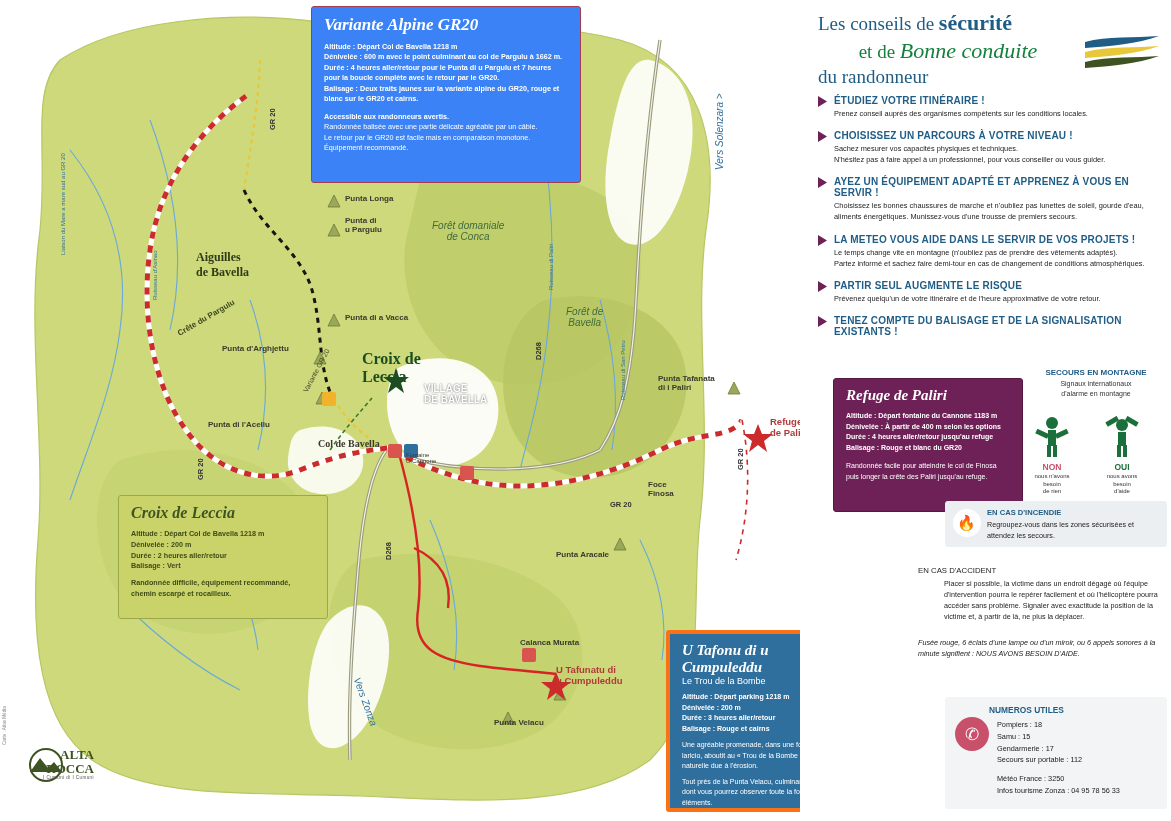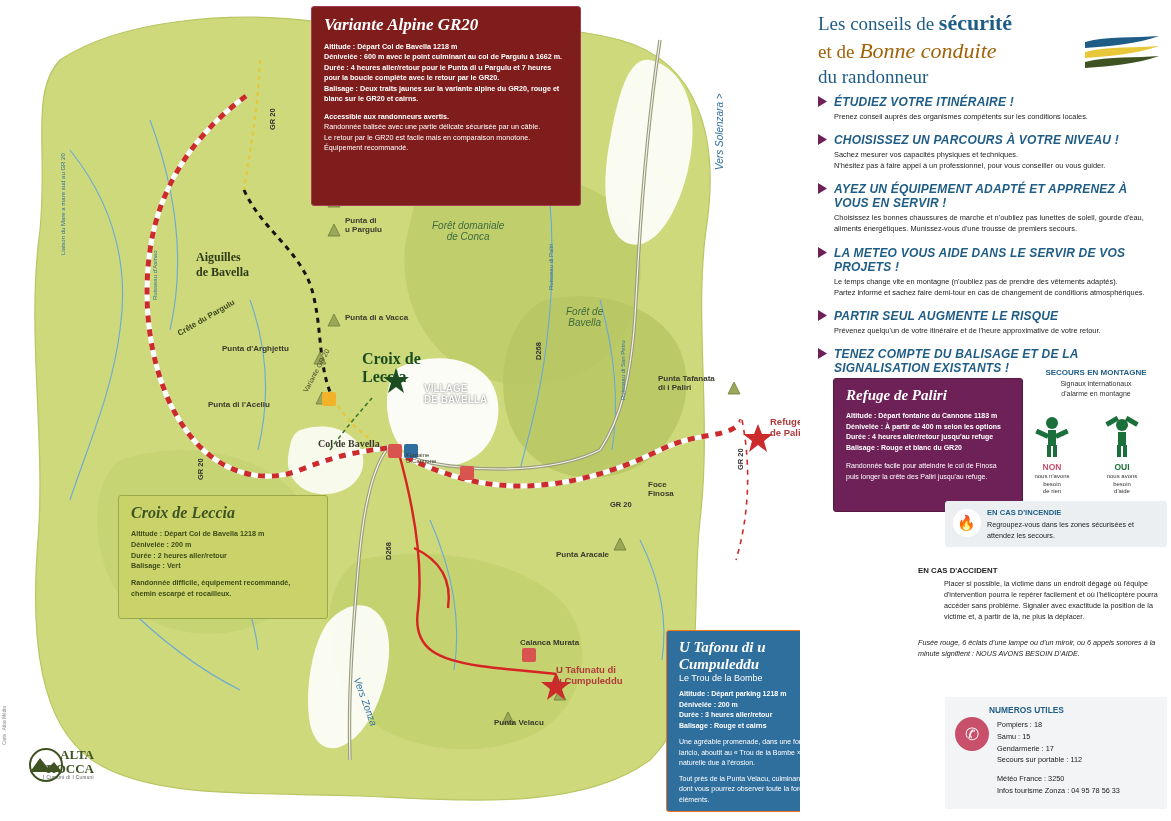--- a/index.html
+++ b/index.html
@@ -15,22 +15,22 @@
   
   .map-area{position:absolute;left:0;top:0;width:800px;height:821px;background:#ffffff;overflow:hidden;}
   .map-area svg{position:absolute;left:0;top:0;}
 
   
   .card{position:absolute;border-radius:3px;box-sizing:border-box;}
   .card .card-title{font-style:italic;font-weight:bold;}
 
   
   .c-alpine{
-    left:311px;top:6px;width:270px;height:200px;
-    background:#7f1d1d;color:#ffffff;padding:8px 12px;
+    left:311px;top:6px;width:270px;height:177px;
+    background:#3b82f6;color:#ffffff;padding:8px 12px;
     border:1px solid #a33c53;
   }
   .c-alpine .card-title{font-size:17px;margin:0 0 7px 0;font-family:"Liberation Serif",serif;}
   .c-alpine .ln{font-size:7.2px;line-height:1.45;}
   .c-alpine b{font-weight:bold;}
   .c-alpine .gap{height:7px;}
 
   
   .c-leccia{
     left:118px;top:495px;width:210px;height:124px;
@@ -46,56 +46,56 @@
     background:#6e2157;color:#ffffff;padding:8px 12px;
     border:1px solid #561843;
   }
   .c-paliri .card-title{font-size:15px;margin:0 0 7px 0;font-family:"Liberation Serif",serif;}
   .c-paliri .ln{font-size:7px;line-height:1.5;}
 
   
   .c-tafonu{
     left:666px;top:630px;width:194px;height:182px;
     background:#2f6f9e;color:#ffffff;padding:8px 12px;
-    border:1px solid #f97316;
+    border:4px solid #f97316;
   }
   .c-tafonu .card-title{font-size:15px;margin:0;font-family:"Liberation Serif",serif;}
   .c-tafonu .card-sub{font-size:9px;margin:0 0 6px 0;}
   .c-tafonu .ln{font-size:7px;line-height:1.5;}
 
   
   .right{position:absolute;left:800px;top:0;width:371px;height:821px;background:#ffffff;}
   .rp-head{position:absolute;left:18px;top:10px;width:260px;}
   .rp-head .l1{font-family:"Liberation Serif",serif;font-size:19px;color:#1f5d86;}
   .rp-head .l1 b{font-weight:bold;font-size:22px;}
-  .rp-head .l2{font-family:"Liberation Serif",serif;font-size:19px;color:#a16207;margin-top:2px;}
+  .rp-head .l2{font-family:"Liberation Serif",serif;font-size:19px;color:#15803d;margin-top:2px;text-align:center;}
   .rp-head .l2 i{font-style:italic;font-size:22px;}
   .rp-head .l3{font-family:"Liberation Serif",serif;font-size:19px;color:#1f5d86;margin-top:2px;}
 
   .flag{position:absolute;left:283px;top:34px;width:78px;height:40px;}
 
   .advice{position:absolute;left:18px;top:95px;width:345px;}
   .adv-item{position:relative;padding-left:16px;margin-bottom:11px;}
   .adv-arrow{position:absolute;left:0;top:1px;width:10px;height:11px;}
-  .adv-title{font-size:12px;font-weight:bold;color:#1f5d86;letter-spacing:.2px;margin-bottom:2px;font-style:italic;}
+  .adv-title{font-size:10px;font-weight:bold;color:#1f5d86;letter-spacing:.2px;margin-bottom:2px;}
   .adv-body{font-size:7.4px;color:#222;line-height:1.5;}
 
   .secours{position:absolute;left:1026px;top:368px;width:140px;text-align:center;}
   .secours .s-t{font-size:8px;font-weight:bold;color:#1f5d86;}
   .secours .s-s{font-size:7px;color:#333;line-height:1.4;margin-top:2px;}
   .sig{position:absolute;top:416px;width:60px;text-align:center;}
   .sig .lbl{font-size:8.5px;font-weight:bold;}
   .sig .sub{font-size:6px;line-height:1.25;color:#333;margin-top:1px;}
 
   .incendie{position:absolute;left:945px;top:501px;width:222px;height:46px;background:#eceff1;border-radius:3px;}
   .inc-t{position:absolute;left:42px;top:7px;font-size:7.6px;font-weight:bold;color:#1f5d86;}
   .inc-b{position:absolute;left:42px;top:19px;width:174px;font-size:7.2px;color:#222;line-height:1.5;}
 
   .accident{position:absolute;left:918px;top:566px;width:250px;}
-  .acc-t{font-size:7.8px;font-weight:bold;color:#222;margin-bottom:3px;}
+  .acc-t{font-size:7.8px;font-weight:normal;color:#222;margin-bottom:3px;}
   .acc-b{font-size:7.2px;color:#222;line-height:1.55;padding-left:26px;}
   .acc-i{font-size:7.2px;color:#222;line-height:1.55;font-style:italic;margin-top:14px;}
 
   .numeros{position:absolute;left:945px;top:697px;width:222px;height:112px;background:#f2f4f5;border-radius:3px;}
   .num-t{position:absolute;left:44px;top:8px;font-size:8.4px;font-weight:bold;color:#1f5d86;}
   .num-l{position:absolute;left:52px;top:22px;width:165px;font-size:7.3px;color:#222;line-height:1.62;}
   .num-l2{position:absolute;left:52px;top:76px;width:165px;font-size:7.3px;color:#222;line-height:1.62;}
 
   .phone-circle{position:absolute;left:10px;top:20px;width:34px;height:34px;border-radius:50%;background:#c8506a;
      display:flex;align-items:center;justify-content:center;color:#fff;font-size:17px;}
@@ -239,21 +239,21 @@
     <div class="mlabel b" style="left:345px;top:166px;">Punta Alta</div>
     <div class="mlabel b" style="left:345px;top:194px;">Punta Longa</div>
     <div class="mlabel b" style="left:345px;top:216px;white-space:pre;">Punta di
 u Pargulu</div>
     <div class="mlabel green-it" style="left:432px;top:220px;white-space:pre;text-align:center;">Forêt domaniale
 de Conca</div>
     <div class="mlabel b" style="left:196px;top:250px;white-space:pre;font-size:12px;font-family:'Liberation Serif',serif;color:#2f3a18;">Aiguilles
 de Bavella</div>
     <div class="mlabel b" style="left:345px;top:313px;">Punta di a Vacca</div>
     <div class="mlabel b" style="left:222px;top:344px;">Punta d'Arghjettu</div>
-    <div class="mlabel b" style="left:208px;top:400px;">Punta di l'Acellu</div>
+    <div class="mlabel b" style="left:208px;top:420px;">Punta di l'Acellu</div>
     <div class="mlabel b" style="left:362px;top:350px;white-space:pre;font-size:16px;font-family:'Liberation Serif',serif;color:#1b4d20;">Croix de
 Leccia</div>
     <div class="mlabel vil" style="left:424px;top:383px;white-space:pre;text-shadow:0 0 2px #555;">VILLAGE
 DE BAVELLA</div>
     <div class="mlabel b" style="left:318px;top:438px;font-size:10px;font-family:'Liberation Serif',serif;">Col de Bavella</div>
     <div class="mlabel green-it" style="left:566px;top:306px;white-space:pre;text-align:center;">Forêt de
 Bavella</div>
     <div class="mlabel b" style="left:658px;top:374px;white-space:pre;">Punta Tafanata
 di i Paliri</div>
     <div class="mlabel red" style="left:770px;top:416px;white-space:pre;">Refuge
@@ -285,21 +285,21 @@
     <div class="mlabel gr rot90" style="left:384px;top:560px;">D268</div>
 
     <div class="card c-alpine">
       <div class="card-title">Variante Alpine GR20</div>
       <div class="ln"><b>Altitude : Départ Col de Bavella 1218 m</b></div>
       <div class="ln"><b>Dénivelée : 600 m avec le point culminant au col de Pargulu à 1662 m.</b></div>
       <div class="ln"><b>Durée : 4 heures aller/retour pour le Punta di u Pargulu et 7 heures pour la boucle complète avec le retour par le GR20.</b></div>
       <div class="ln"><b>Balisage : Deux traits jaunes sur la variante alpine du GR20, rouge et blanc sur le GR20 et cairns.</b></div>
       <div class="gap"></div>
       <div class="ln"><b>Accessible aux randonneurs avertis.</b></div>
-      <div class="ln">Randonnée balisée avec une partie délicate sécurisée par un câble.</div>
+      <div class="ln">Randonnée balisée avec une partie délicate agréable par un câble.</div>
       <div class="ln">Le retour par le GR20 est facile mais en comparaison monotone.</div>
       <div class="ln">Équipement recommandé.</div>
     </div>
 
     <div class="card c-leccia">
       <div class="card-title">Croix de Leccia</div>
       <div class="ln"><b>Altitude : Départ Col de Bavella 1218 m</b></div>
       <div class="ln"><b>Dénivelée : 200 m</b></div>
       <div class="ln"><b>Durée : 2 heures aller/retour</b></div>
       <div class="ln"><b>Balisage : Vert</b></div>

